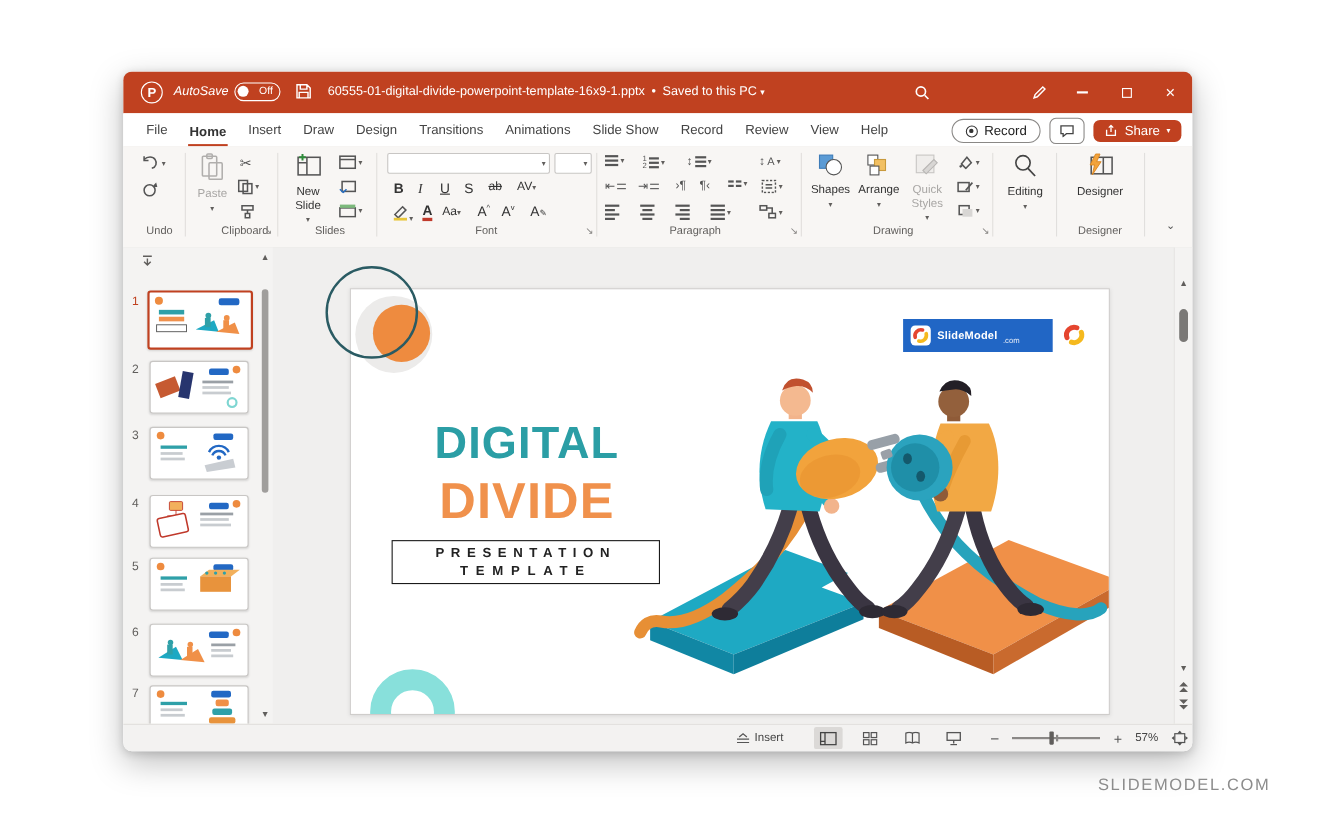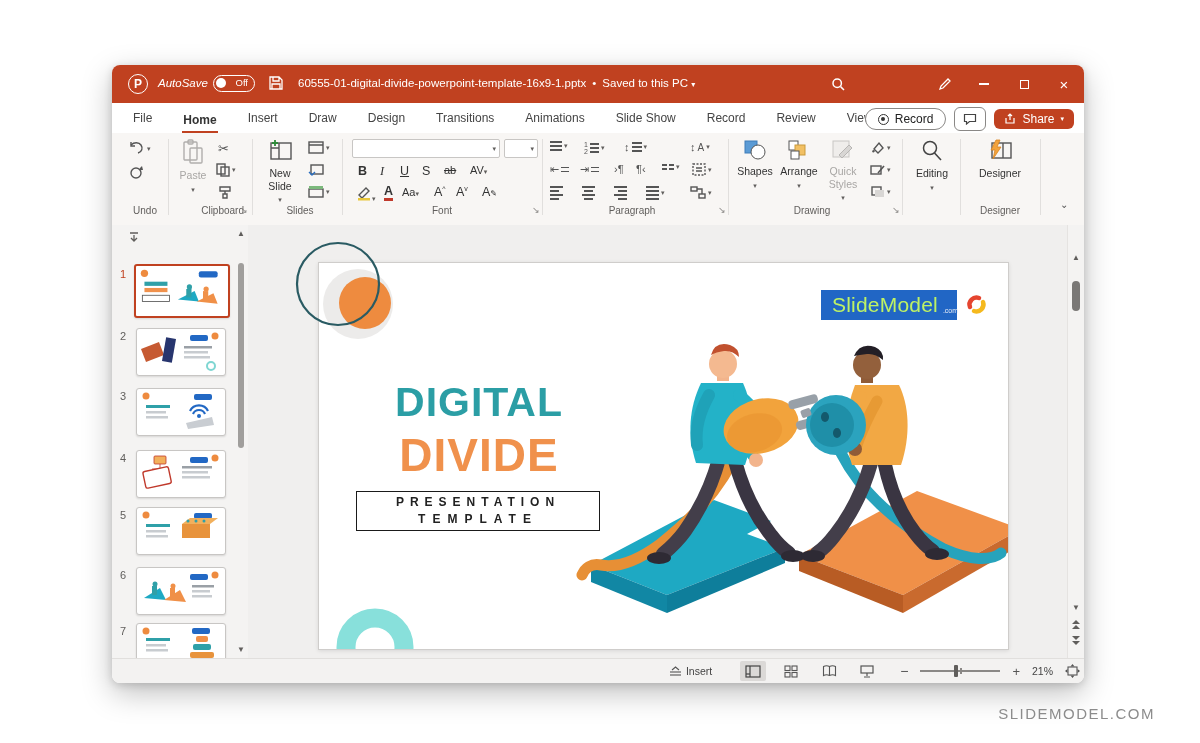--- a/index.html
+++ b/index.html
@@ -18,21 +18,21 @@
   .floppy{position:absolute;left:156px;top:10px;}
   .filename{position:absolute;left:186px;top:12px;font-size:11.5px;white-space:nowrap;}
   .filename .sep{margin:0 6px;}
   .tb-right{position:absolute;right:0;top:0;height:38px;display:flex;align-items:center;}
   .tbbtn{width:40px;height:38px;display:flex;align-items:center;justify-content:center;color:#fff;}
   .minbar{width:10px;height:1.6px;background:#fff;}
   .maxbox{width:9px;height:9px;border:1.4px solid #fff;box-sizing:border-box;}
   .closex{font-size:15px;line-height:1;}
   
   .tabrow{position:absolute;left:0;top:38px;width:100%;height:30px;background:#fff;border-bottom:1px solid #ECEAE8;}
-  .tabs{position:absolute;left:20px;top:0;height:30px;display:flex;gap:29px;align-items:center;}
+  .tabs{position:absolute;left:20px;top:0;height:30px;display:flex;gap:18px;align-items:center;}
   .tab{font-size:12px;color:#444;padding:2px 1px;white-space:nowrap;}
   .tab.active{color:#333;font-weight:bold;border-bottom:2.5px solid #C04120;padding-bottom:4px;margin-bottom:-7px;}
   .tabrow-right{position:absolute;right:10px;top:4px;display:flex;gap:8px;align-items:center;}
   .recordbtn{display:flex;align-items:center;gap:6px;border:1px solid #8a8886;border-radius:13px;padding:3px 12px;font-size:12px;color:#222;background:#fff;}
   .recdot{width:11px;height:11px;border:1.5px solid #333;border-radius:50%;position:relative;box-sizing:border-box;}
   .recdot::after{content:"";position:absolute;left:2px;top:2px;width:4px;height:4px;background:#333;border-radius:50%;}
   .commentbtn{border:1px solid #8a8886;border-radius:6px;width:30px;height:22px;display:flex;align-items:center;justify-content:center;background:#fff;}
   .sharebtn{display:flex;align-items:center;gap:6px;background:#C04120;color:#fff;border-radius:6px;padding:3px 10px;font-size:12px;}
   
   .ribbon{position:absolute;left:0;top:68px;width:100%;height:92px;background:#F8F6F4;border-bottom:1px solid #E1DFDD;}
@@ -60,21 +60,21 @@
   .thumbcard.sel{border:2px solid #C04120;left:22px;width:92px;height:50px;}
   .panebar{position:absolute;right:3px;top:34px;width:8px;height:395px;}
   .panethumb{position:absolute;left:1px;width:6px;border-radius:3px;background:#A09E9C;}
   .scrollarrow{color:#605E5C;font-size:8px;position:absolute;}
   .canvas{position:absolute;left:136px;top:0;width:820px;height:433px;}
   .slide{position:absolute;left:70px;top:37px;width:689px;height:386px;background:#fff;border:1px solid #CFCDCB;box-shadow:0 1px 4px rgba(0,0,0,.1);}
   .vscroll{position:absolute;right:0;top:0;width:16px;height:433px;background:#F4F3F2;border-left:1px solid #E5E3E1;}
   .vthumb{position:absolute;left:4px;width:8px;border-radius:4px;background:#7A7876;}
   
   .logo-banner{position:absolute;left:502px;top:27px;width:136px;height:30px;background:#2166C5;display:flex;align-items:center;gap:5px;padding-left:6px;box-sizing:border-box;}
-  .logo-brand{color:#bef264;font-size:21px;font-weight:normal;letter-spacing:.2px;}
+  .logo-brand{color:#ffffff;font-size:10px;font-weight:bold;letter-spacing:.2px;}
   .logo-suffix{color:#E8EEF8;font-size:7px;align-self:flex-end;margin-bottom:6px;}
   .title1{position:absolute;left:40px;top:116px;width:240px;text-align:center;font-size:41px;font-weight:800;color:#2B9EA5;letter-spacing:1px;}
   .title2{position:absolute;left:40px;top:165px;width:240px;text-align:center;font-size:46px;font-weight:800;color:#F0914C;letter-spacing:1px;}
   .subbox{position:absolute;left:37px;top:228px;width:244px;height:40px;border:1.5px solid #1a1a1a;box-sizing:border-box;
     display:flex;flex-direction:column;align-items:center;justify-content:center;}
   .subline{font-size:12px;font-weight:bold;color:#222;letter-spacing:6px;line-height:1.45;}
   
   .statusbar{position:absolute;left:0;top:593px;width:100%;height:25px;background:#F3F2F1;border-top:1px solid #E1DFDD;font-size:10.5px;color:#444;}
   .sb-left{position:absolute;left:10px;top:0;height:24px;display:flex;align-items:center;gap:16px;}
   .sb-right{position:absolute;right:4px;top:0;height:24px;display:flex;align-items:center;gap:12px;}
@@ -707,21 +707,21 @@
             <rect x="1" y="1" width="12" height="7" stroke="#555" fill="none" stroke-width="1.2"></rect>
             <path d="M7,8 v3 M4,12 h6" stroke="#555" stroke-width="1.2" fill="none"></path>
           </svg>
         </span>
         <span style="font-size:14px;color:#555;margin-left:8px;">−</span>
         <span class="zoomline">
           <span class="tick"></span>
           <span class="zthumb"></span>
         </span>
         <span style="font-size:13px;color:#555;">+</span>
-        <span>21%</span>
+        <span>57%</span>
         <svg width="15" height="14" viewBox="0 0 15 14">
           <rect x="3" y="3" width="9" height="8" stroke="#555" fill="none" stroke-width="1.1"></rect>
           <path d="M7.5,0 l2,2.5 h-4 z M7.5,14 l-2,-2.5 h4 z M0,7 l2.5,-2 v4 z M15,7 l-2.5,-2 v4 z" fill="#555"></path>
         </svg>
       </div>
     </div>
   </div>
 
   <div class="watermark">SLIDEMODEL.COM</div>
 </div>

